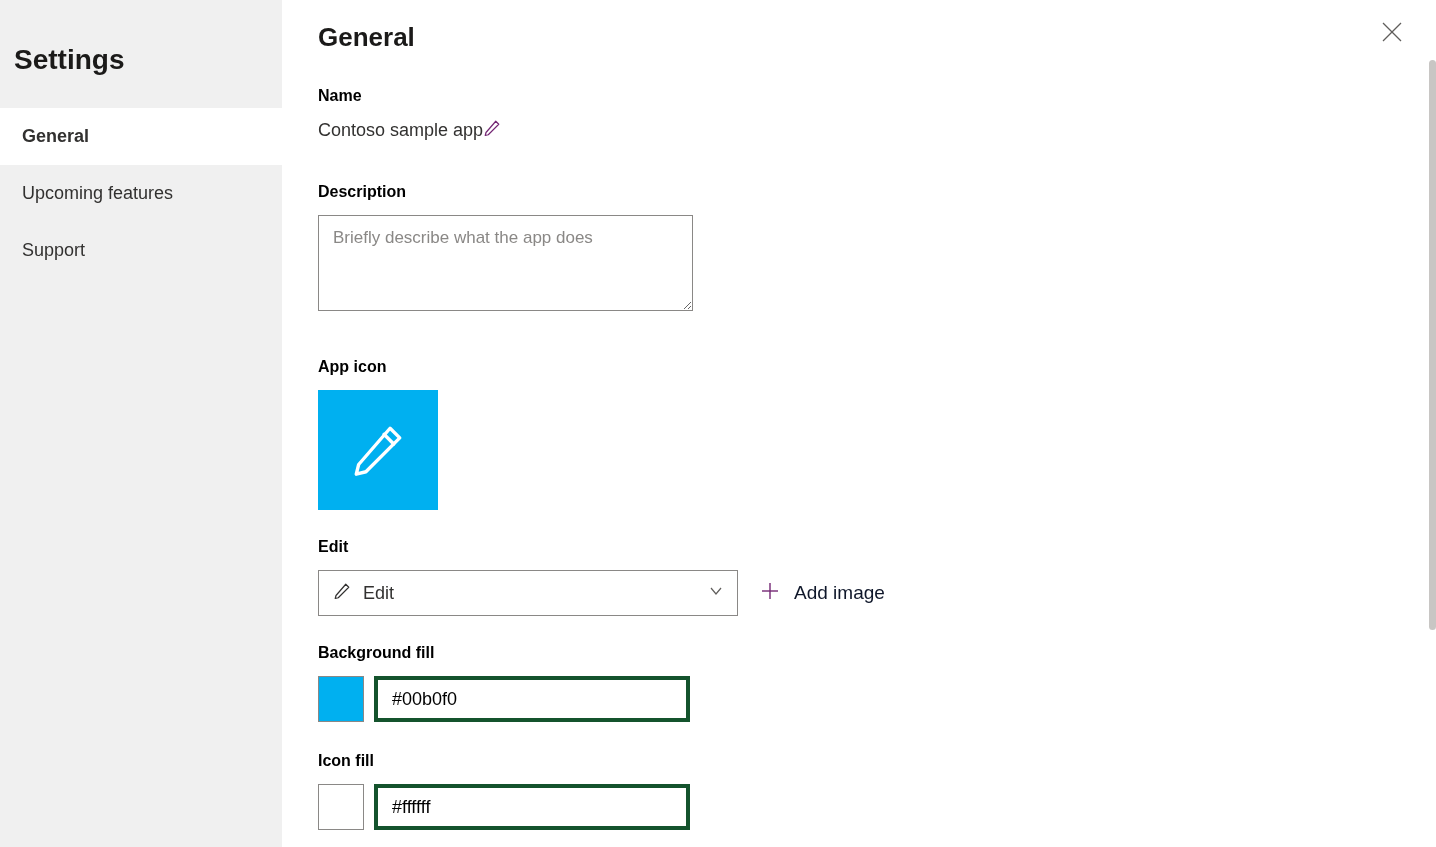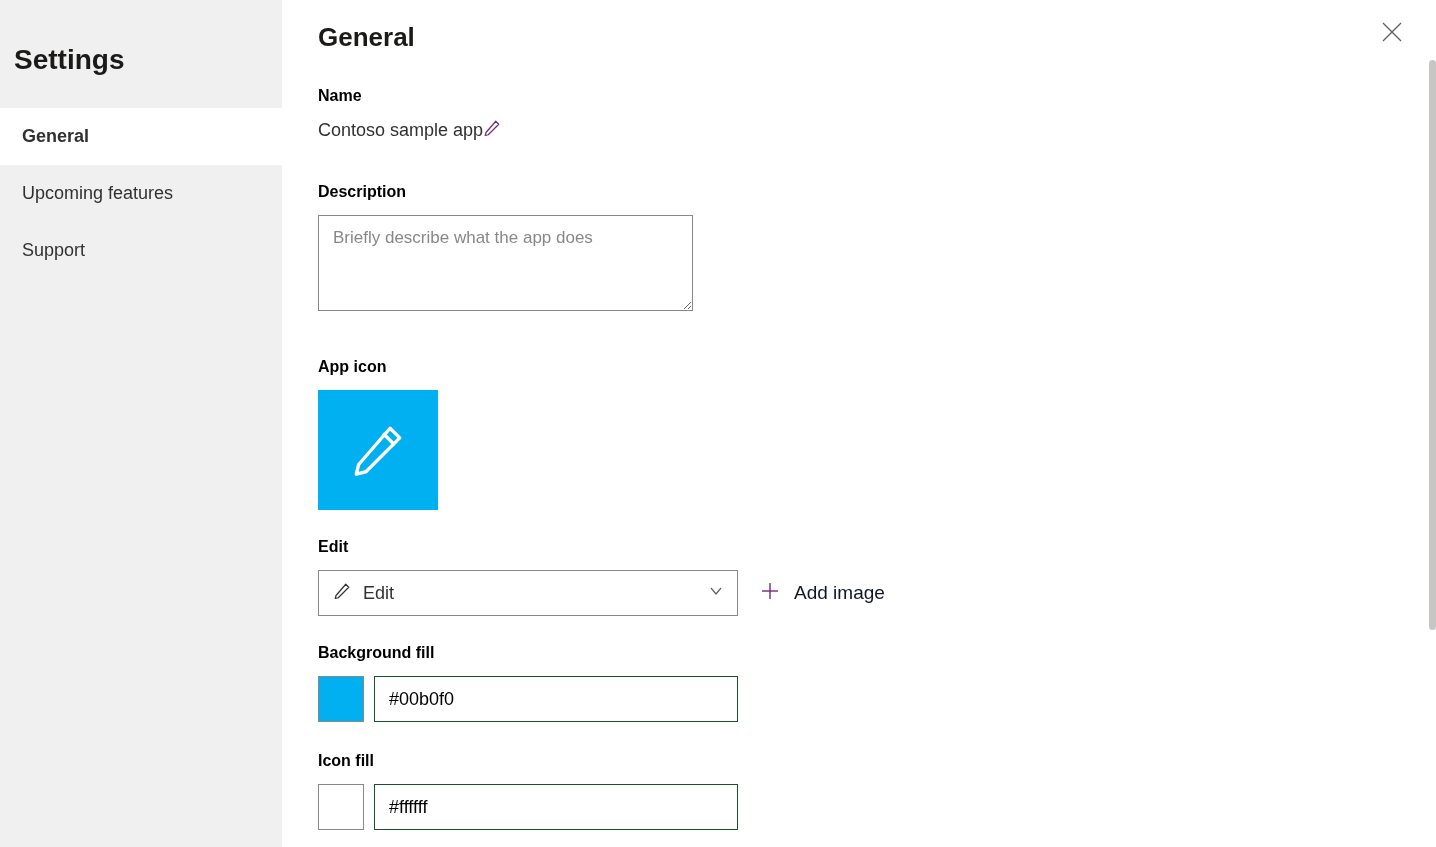--- a/index.html
+++ b/index.html
@@ -147,23 +147,23 @@
       gap: 10px;
       margin-bottom: 30px;
     }
     .swatch {
       width: 46px;
       height: 46px;
       border: 1px solid #8a8886;
       cursor: pointer;
     }
     .color-input {
-      width: 364px;
+      width: 316px;
       height: 46px;
-      border: 1px solid #14532d;
+      border: 4px solid #14532d;
       padding: 0 14px;
       font-family: inherit;
       font-size: 18px;
     }
 
     .scrollbar-indicator {
       position: absolute;
       right: 0;
       top: 60px;
       width: 7px;

